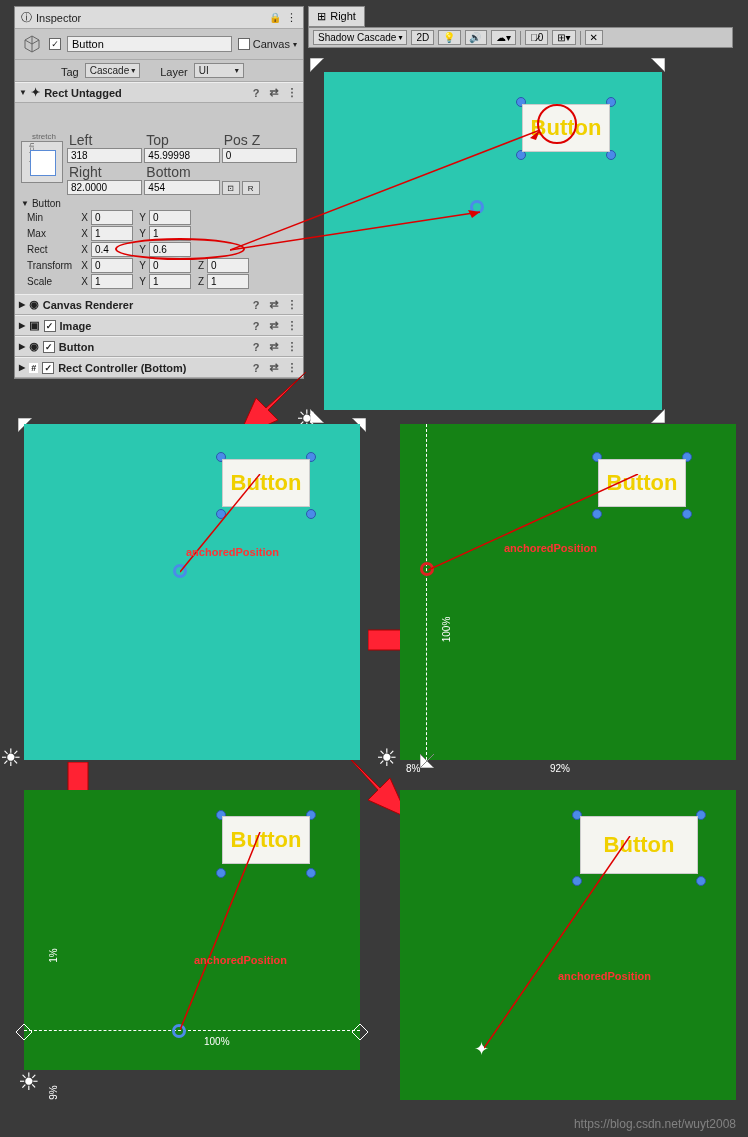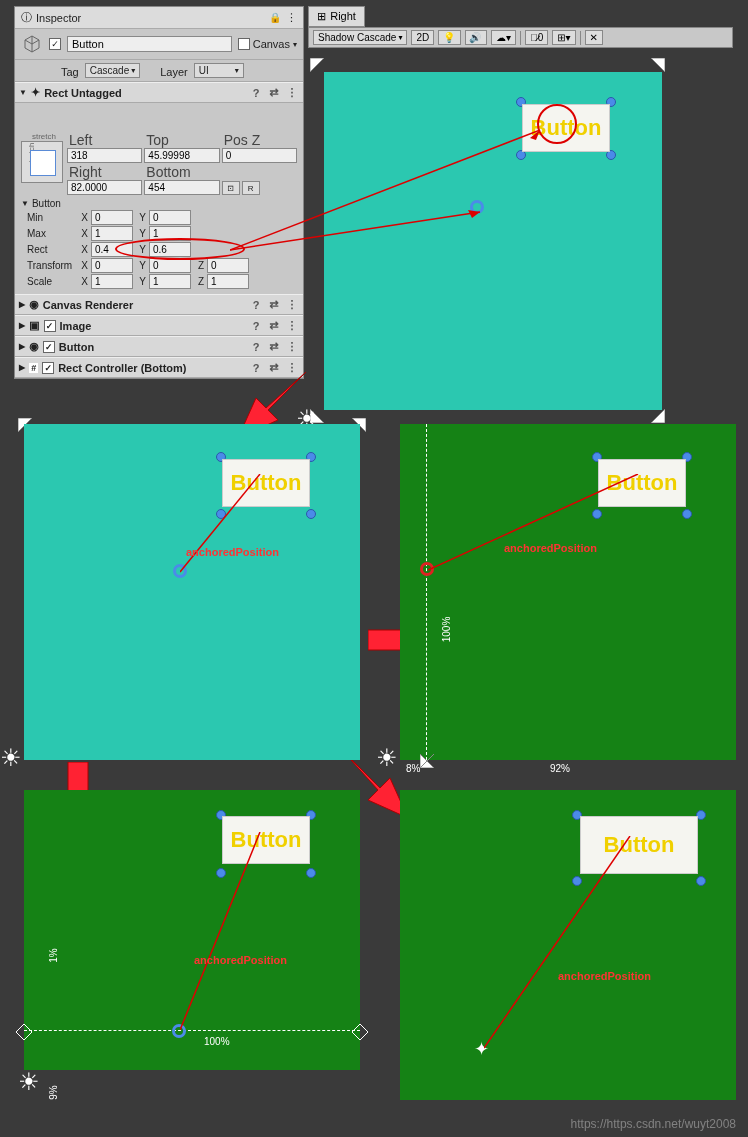--- a/index.html
+++ b/index.html
@@ -370,13 +370,13 @@
   <div class="button-box" style="left:180px;top:26px;width:118px;height:58px">
       <span>Button</span>
     </div>
   <div class="star-anchor" style="left:74px;top:248px">✦</div>
   <svg style="position:absolute;left:84px;top:46px;width:160px;height:216px;pointer-events:none">
       <line x1="0" y1="212" x2="146" y2="0" stroke="#d00" stroke-width="1.5"></line>
     </svg>
   <div class="label-red" style="left:158px;top:180px">anchoredPosition</div>
 </div>
 
-<div class="watermark">https://https.csdn.net/wuyt2008</div>
+<div class="watermark">https://blog.csdn.net/wuyt2008</div>
 
 </body></html>

